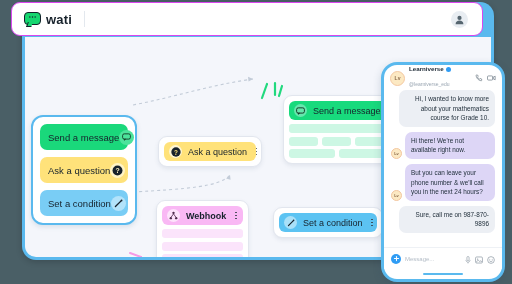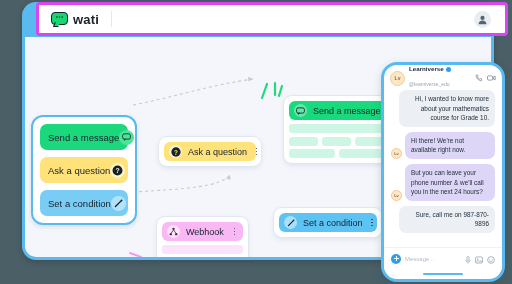--- a/index.html
+++ b/index.html
@@ -12,23 +12,23 @@
   }
   #root{position:relative;width:512px;height:284px;}
 
   
   .app-window{
     position:absolute;left:22px;top:2px;width:472px;height:258px;
     border-radius:14px;background:#5ab9ee;
     box-shadow:0 2px 6px rgba(0,0,0,.18);
   }
   .topbar{
-    position:absolute;left:36px;top:2px;width:472px;height:34px;
-    background:#ffffff;border-radius:4px;
-    border:3px solid #d946ef;box-sizing:border-box;
+    position:absolute;left:11px;top:2px;width:472px;height:34px;
+    background:#ffffff;border-radius:9px;
+    border:1px solid #d946ef;box-sizing:border-box;
     display:flex;align-items:center;
   }
   .brand{display:flex;align-items:center;gap:5px;padding-left:12px;}
   .brand-logo{width:17px;height:15px;position:relative;}
   .brand-logo .bub{
     position:absolute;left:0;top:0;width:17px;height:13px;
     background:#15d66f;border:1.6px solid #14212b;border-radius:4px;box-sizing:border-box;
   }
   .brand-logo .tail{
     position:absolute;left:2.5px;top:10.5px;width:4px;height:4px;background:#15d66f;
@@ -113,21 +113,21 @@
   
   .sk-rows{margin-top:4px;display:flex;flex-direction:column;gap:3.5px;}
   .sk-line{display:flex;gap:3.5px;}
   .sk{height:9px;border-radius:3px;}
   .sk.green{background:#cdf7e4;}
   .sk.pink{background:#fbe4fb;}
 
   
   #card-ask{left:133px;top:99px;width:104px;}
   #card-send{left:258px;top:58px;width:117px;}
-  #card-webhook{left:131px;top:179px;width:93px;}
+  #card-webhook{left:131px;top:163px;width:93px;font-weight:bold;}
   #card-cond{left:248px;top:170px;width:110px;}
 
   
   .spark{position:absolute;z-index:6;}
 
   
   .conn{position:absolute;z-index:5;overflow:visible;}
 
   
   .phone{

